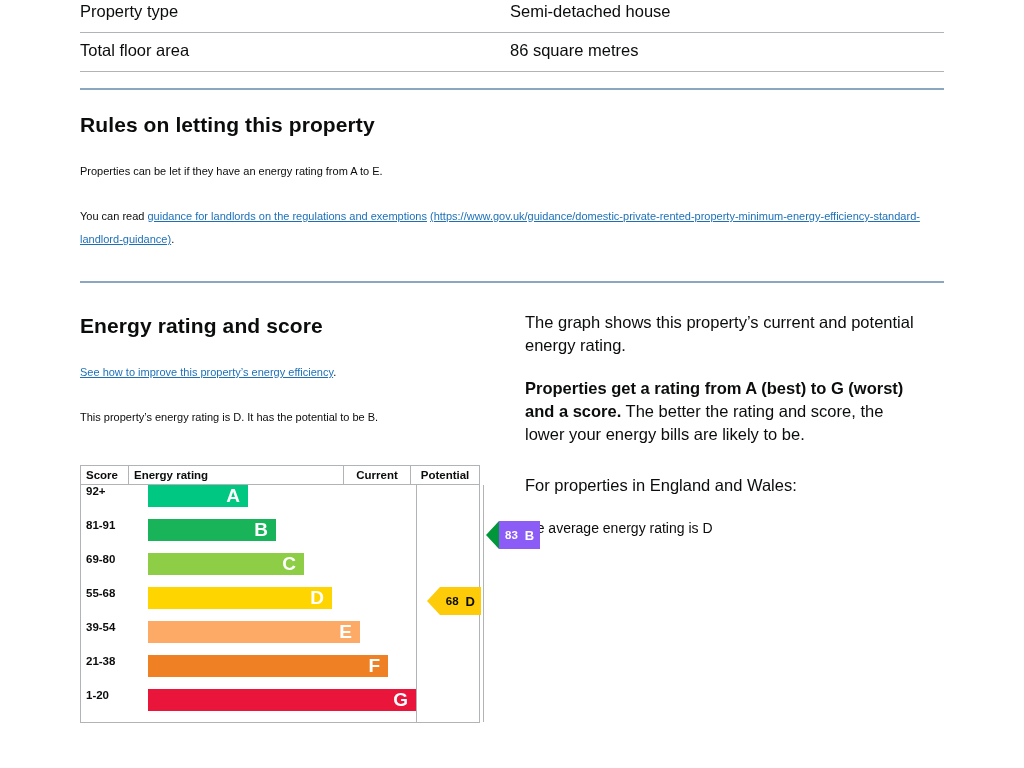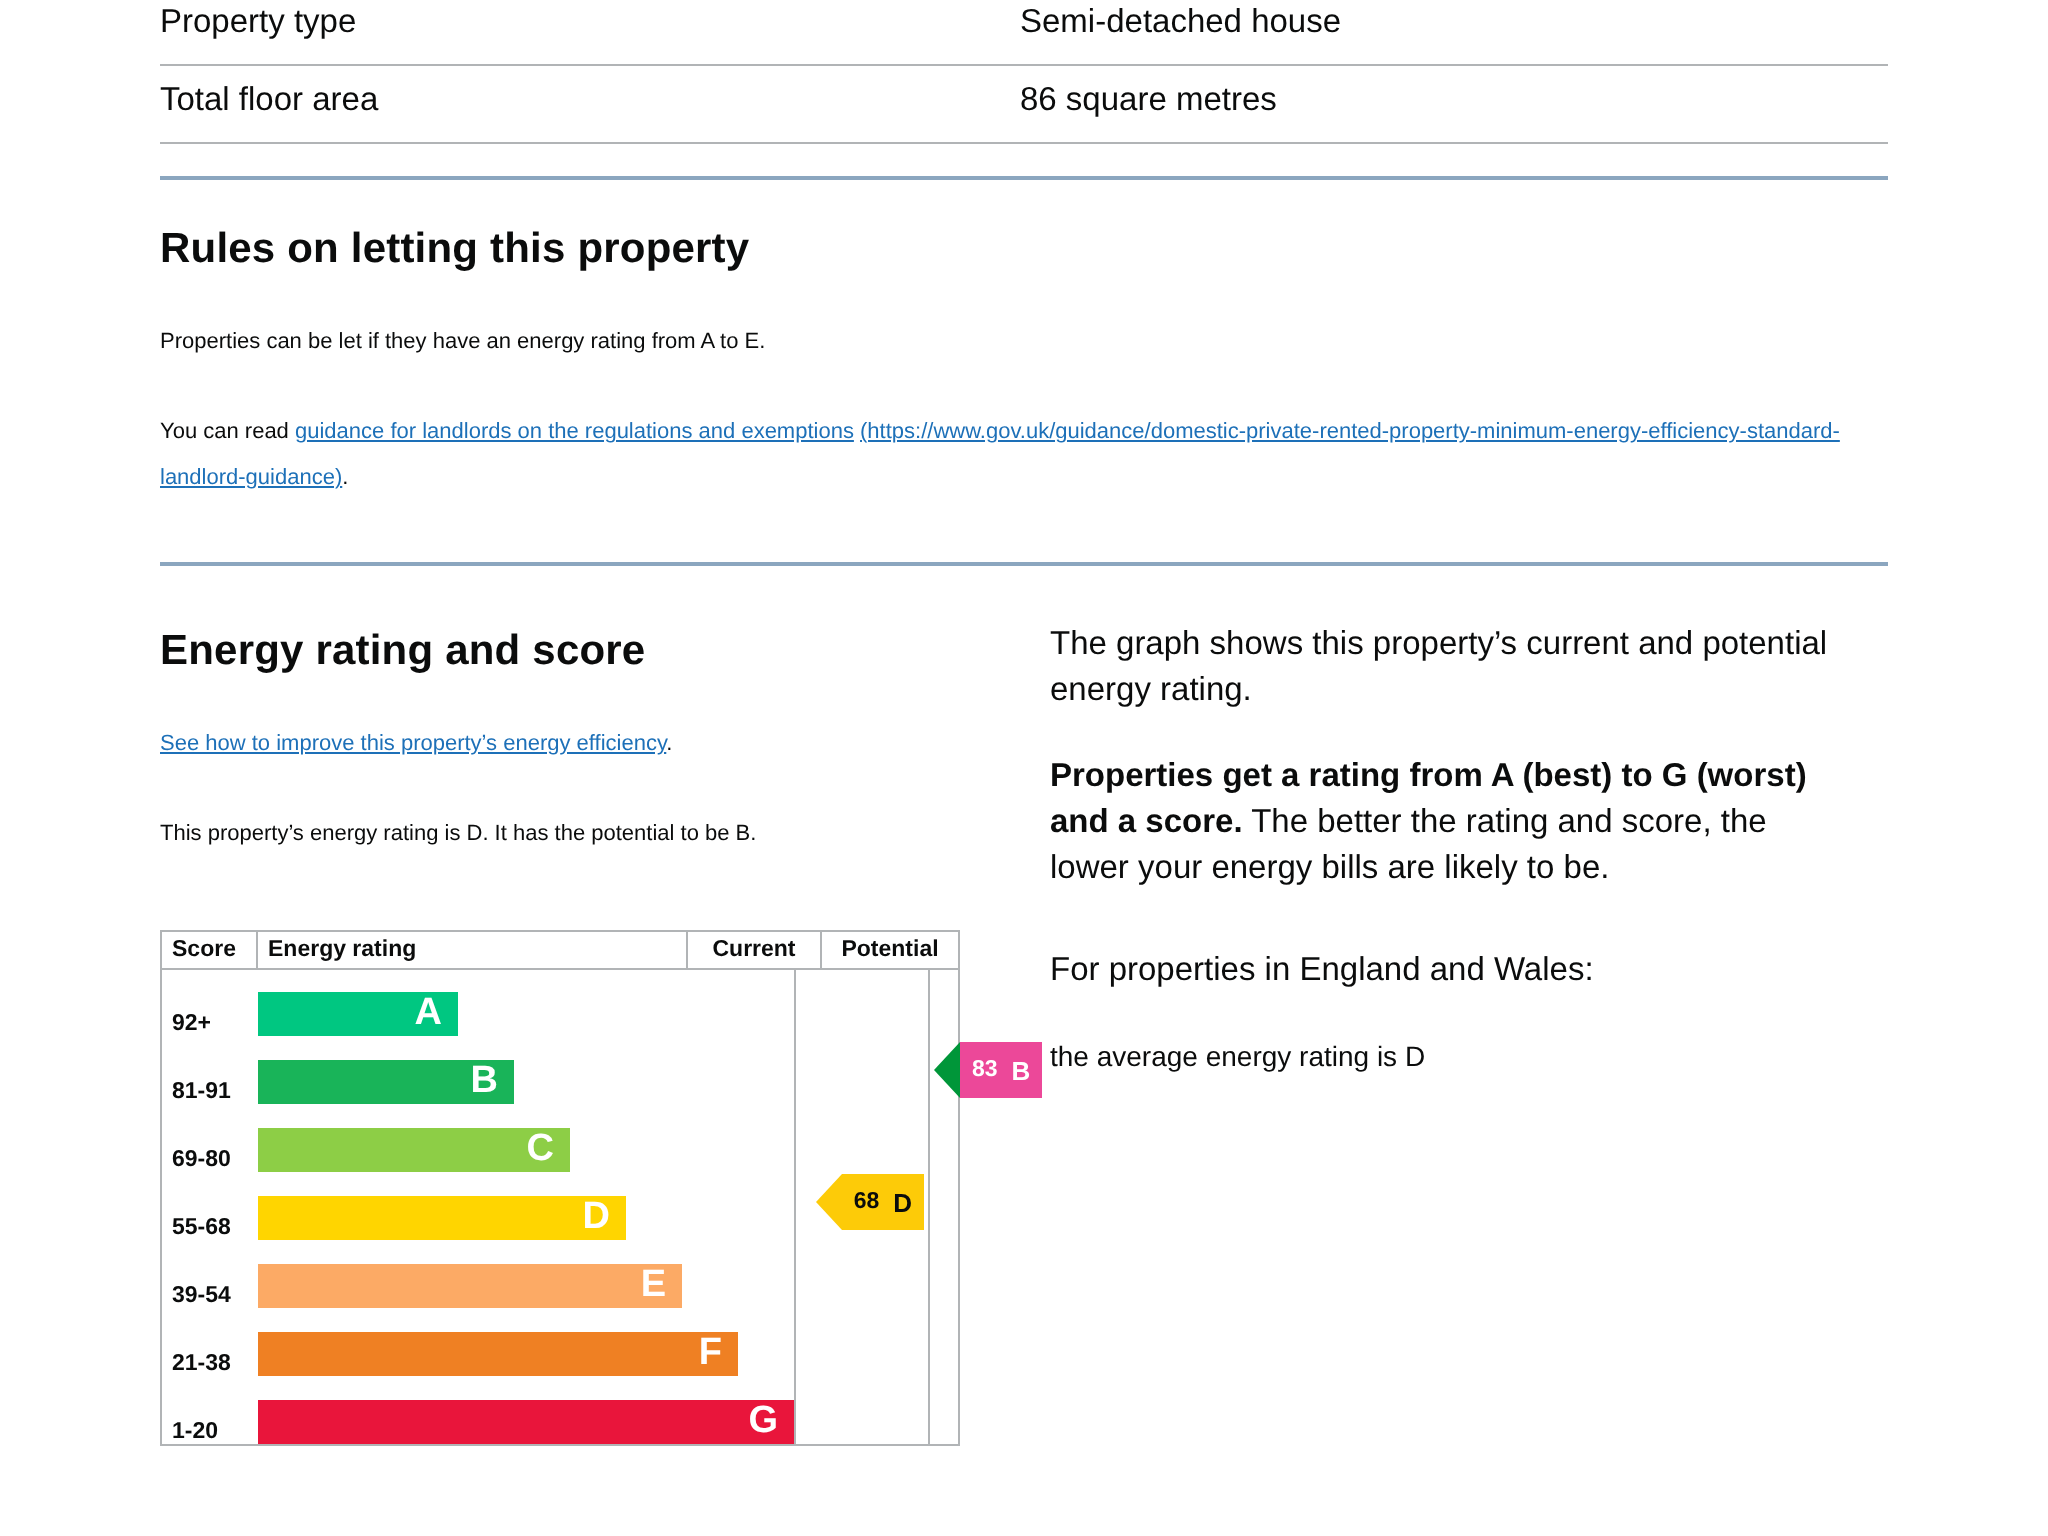--- a/index.html
+++ b/index.html
@@ -152,22 +152,23 @@
   .epc-body {
     display: flex;
   }
   .bands {
     flex: 1 1 auto;
     border-right: 1px solid #b1b4b6;
   }
   .band {
     display: flex;
     height: 33px;
-    align-items: flex-end;
+    align-items: flex-start;
     border-bottom: 1px solid #ffffff;
+    gap: 19px;
   }
   .band .score {
     width: 48px;
     flex: 0 0 48px;
     font-weight: bold;
     font-size: 11.5px;
     display: flex;
     align-items: center;
     padding-left: 5px;
     box-sizing: border-box;
@@ -329,21 +330,21 @@
                 <div class="pt" style="border-right-color: rgb(253, 203, 8);"></div>
                 <div class="body-box" style="background: rgb(253, 203, 8);">
                   <span>68</span>
                   <span class="big">D</span>
                 </div>
               </div>
             </div>
             <div class="arrow-col col-potential">
               <div class="arrow arrow-potential" id="arrow-potential" style="top: 36px;">
                 <div class="pt" style="border-right-color: rgb(0, 150, 57);"></div>
-                <div class="body-box" style="background: #ec4899;">
+                <div class="body-box" style="background: #8b5cf6;">
                   <span>83</span>
                   <span class="big">B</span>
                 </div>
               </div>
             </div>
           </div>
         </div>
       </div>
     </div>
 

